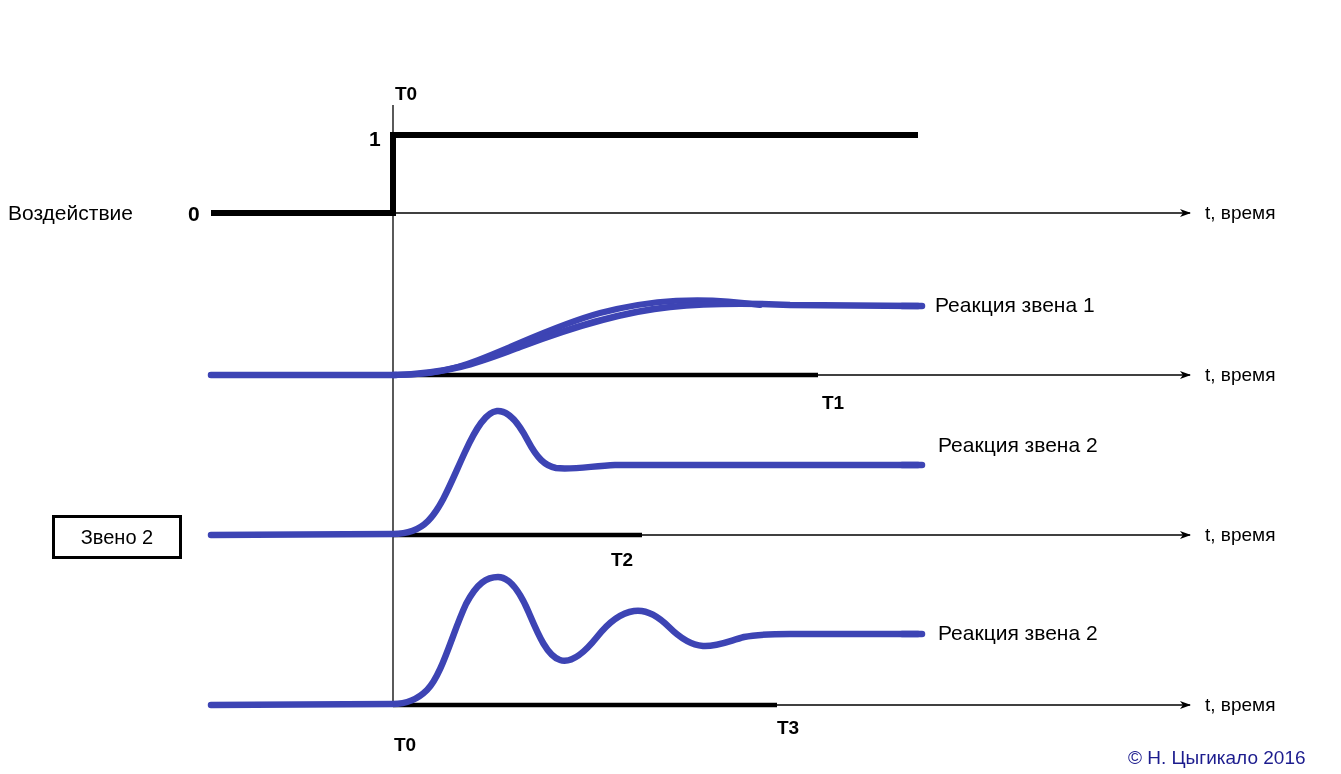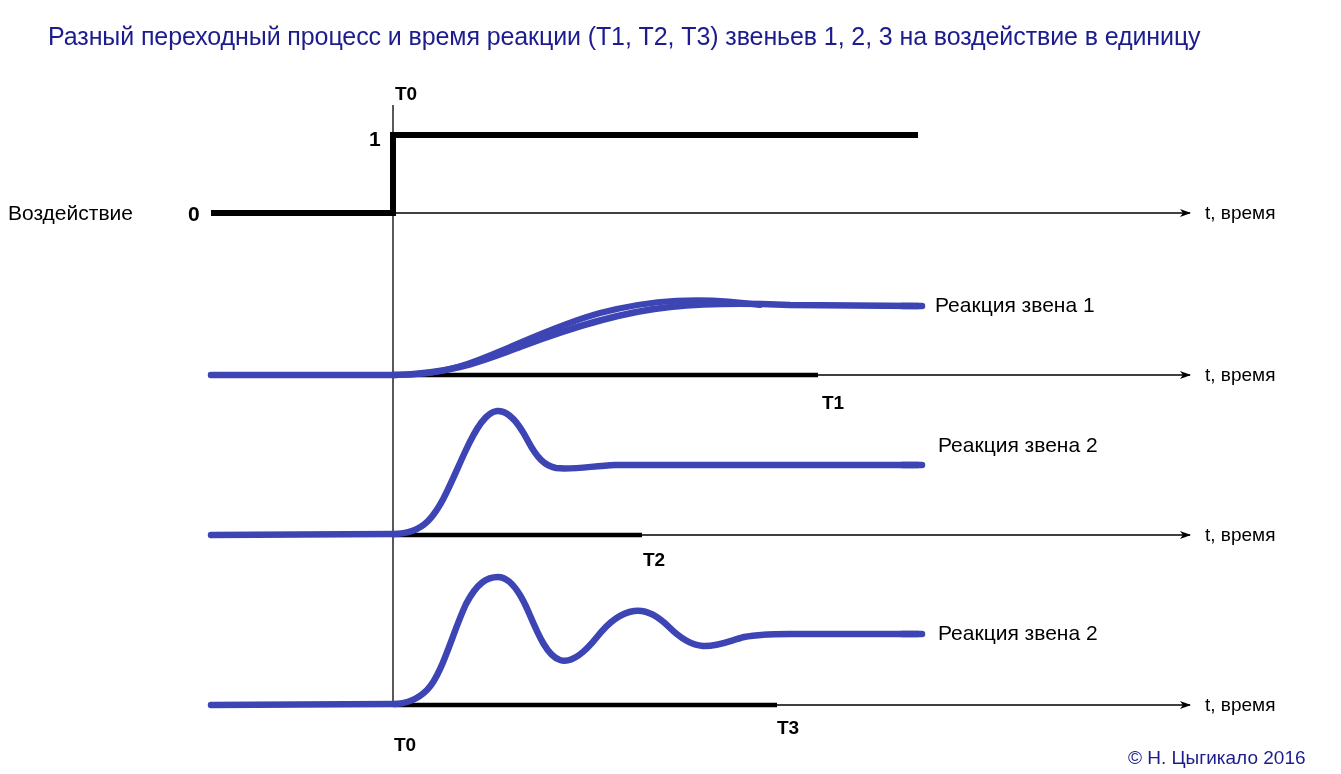--- a/index.html
+++ b/index.html
@@ -79,21 +79,20 @@
     font-size: 20px;
     color: #000000;
     font-family: "Liberation Sans", sans-serif;
   }
 </style>
 </head>
 <body>
 
 <div id="stage">
 
-  <div class="txt title" style="left:48px; top:24px;">Разный переходный процесс и время реакции (Т1, Т2, Т3) звеньев 1, 2, 3 на воздействие в единицу</div>
 
   <svg class="layer" viewBox="0 0 1341 774">
     <defs>
       <marker id="arrow" markerWidth="12" markerHeight="10" refX="10" refY="5" orient="auto" markerUnits="userSpaceOnUse">
         <path d="M0,1 L11,5 L0,9 L3,5 Z" fill="#000000"></path>
       </marker>
     </defs>
 
     <line x1="393" y1="213" x2="1190" y2="213" stroke="#000000" stroke-width="1.3" marker-end="url(#arrow)"></line>
 
@@ -158,22 +157,25 @@
   <div class="txt side-label" style="left:8px; top:202px;">Воздействие</div>
 
   <div class="txt level-label" style="left:188px; top:203px;">0</div>
 
   <div class="txt axis-label" style="left:1205px; top:203px;">t, время</div>
 
   <div class="txt curve-label" style="left:935px; top:294px;">Реакция звена 1</div>
   <div class="txt tick-label" style="left:805px; top:393px;">T1</div>
   <div class="txt axis-label" style="left:1205px; top:365px;">t, время</div>
 
+  <div class="link-box" style="left:52px; top:515px; width:130px; height:44px;">
+    <span>Звено 2</span>
+  </div>
   <div class="txt curve-label" style="left:938px; top:434px;">Реакция звена 2</div>
-  <div class="txt tick-label" style="left:626px; top:550px;">T2</div>
+  <div class="txt tick-label" style="left:594px; top:550px;">T2</div>
   <div class="txt axis-label" style="left:1205px; top:525px;">t, время</div>
 
   <div class="txt curve-label" style="left:938px; top:622px;">Реакция звена 2</div>
   <div class="txt tick-label" style="left:760px; top:718px;">T3</div>
   <div class="txt axis-label" style="left:1205px; top:695px;">t, время</div>
 
   <div class="txt tick-label" style="left:377px; top:735px;">T0</div>
 
   <div class="txt copyright" style="left:1128px; top:748px;">© Н. Цыгикало 2016</div>
 

